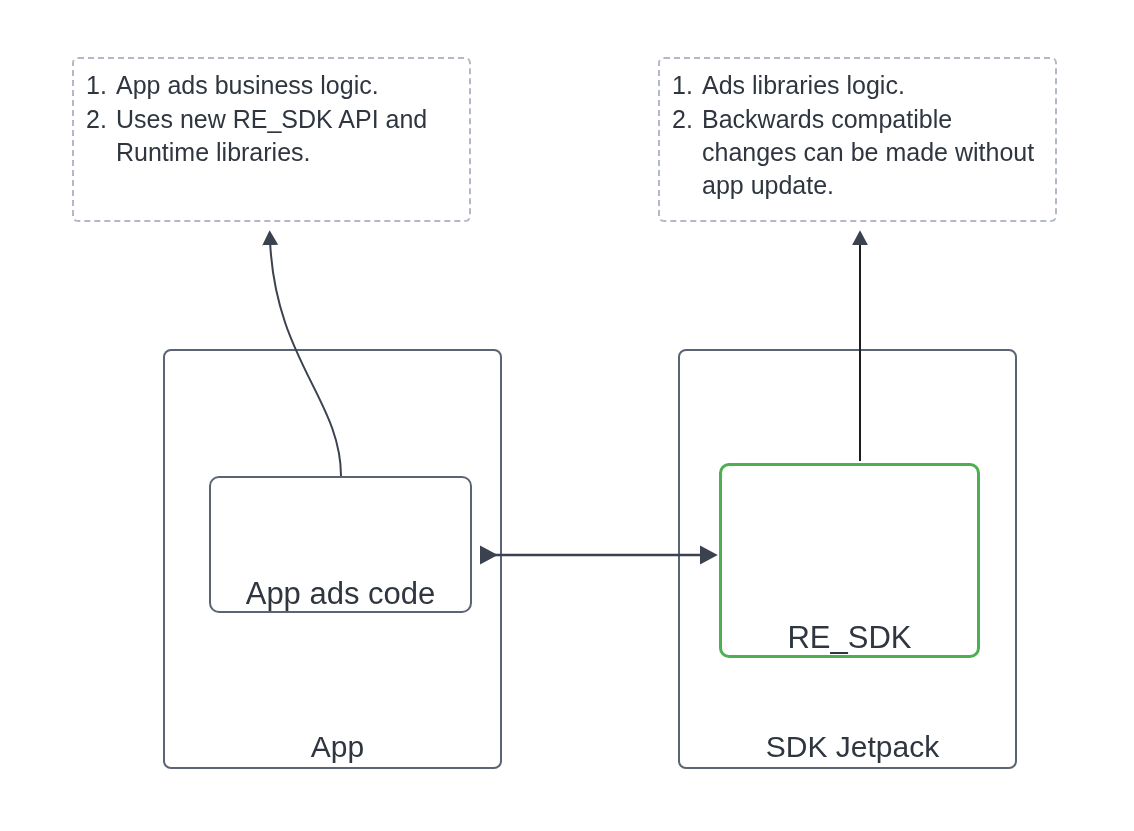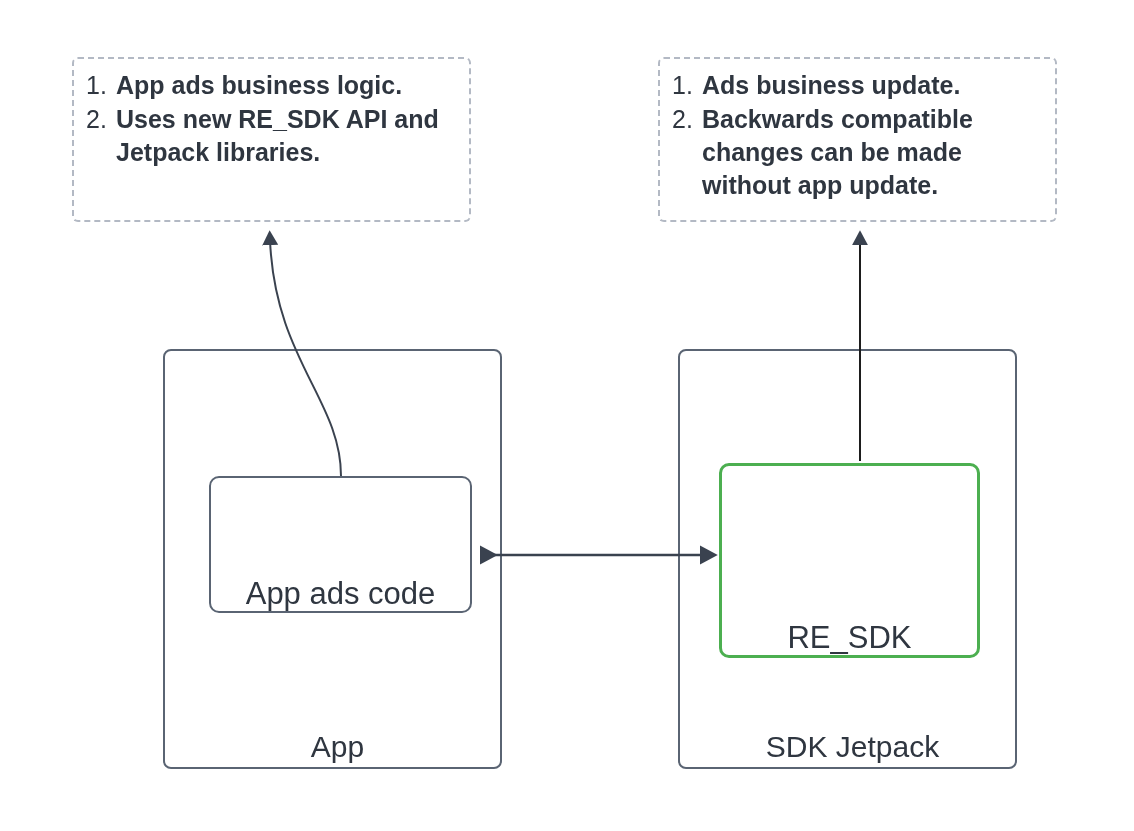--- a/index.html
+++ b/index.html
@@ -43,21 +43,20 @@
     margin: 0 0 1px 0;
     white-space: pre-wrap;
   }
   .note-num {
     flex: 0 0 auto;
     width: 30px;
     text-align: left;
   }
   .note-text {
     flex: 1 1 auto;
-    font-weight: bold;
   }
 
   
   .container-box {
     position: absolute;
     box-sizing: border-box;
     border: 2px solid #5a6473;
     border-radius: 8px;
     background: #ffffff;
   }
@@ -108,30 +107,30 @@
 <div id="canvas">
 
   <div class="callout" id="note-left" style="left:72px; top:57px; width:399px; height:165px;">
     <ul class="note-list">
       <li class="note-item">
         <span class="note-num">1.</span>
         <span class="note-text">App ads business logic.</span>
       </li>
       <li class="note-item">
         <span class="note-num">2.</span>
-        <span class="note-text">Uses new RE_SDK API and Jetpack libraries.</span>
+        <span class="note-text">Uses new RE_SDK API and Runtime libraries.</span>
       </li>
     </ul>
   </div>
 
   <div class="callout" id="note-right" style="left:658px; top:57px; width:399px; height:165px;">
     <ul class="note-list">
       <li class="note-item">
         <span class="note-num">1.</span>
-        <span class="note-text">Ads business update.</span>
+        <span class="note-text">Ads libraries logic.</span>
       </li>
       <li class="note-item">
         <span class="note-num">2.</span>
         <span class="note-text">Backwards compatible changes can be made without app update.</span>
       </li>
     </ul>
   </div>
 
   <div class="container-box" id="app-container" style="left:163px; top:349px; width:339px; height:420px;">
     <div class="container-label">App</div>

